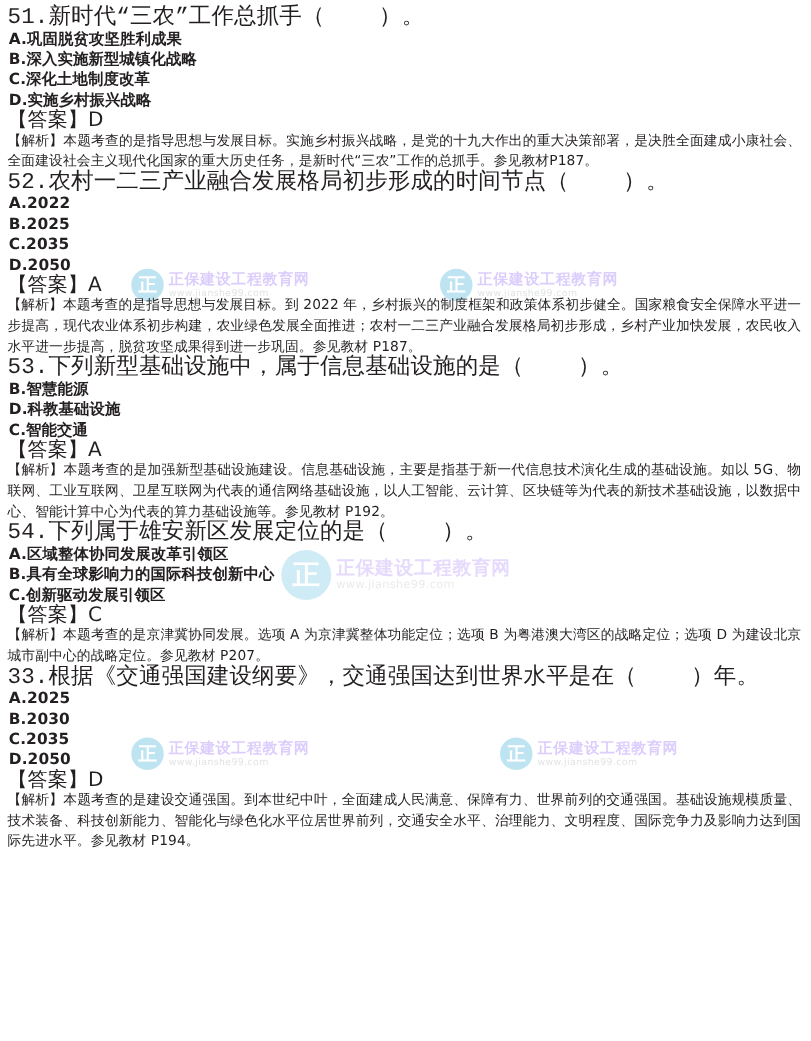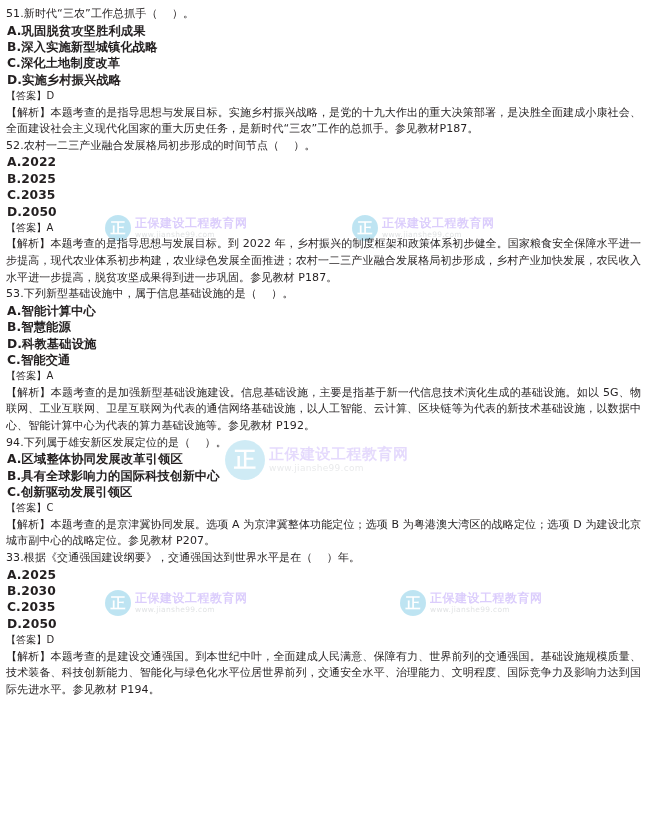--- a/index.html
+++ b/index.html
@@ -26,31 +26,32 @@
   .q {
     margin: 0 0 0 0;
   }
   .line {
     font-size: 12.3px;
     line-height: 16.4px;
     white-space: pre-wrap;
     letter-spacing: 0.1px;
   }
   .stem {
-    font-size: 11px;
+    font-size: 18px;
     line-height: 16.6px;
+    font-family: Liberation Mono, monospace;
   }
   .opt {
     font-size: 12.3px;
     line-height: 16.4px;
     padding-left: 1px;
     font-weight: bold;
   }
   .ans {
-    font-size: 10px;
+    font-size: 16px;
     line-height: 16.4px;
   }
   .exp {
     font-size: 11px;
     line-height: 16.6px;
     text-align: justify;
     text-justify: inter-ideograph;
     white-space: pre-wrap;
   }
   
@@ -166,30 +167,29 @@
     <div class="line opt">A.2022</div>
     <div class="line opt">B.2025</div>
     <div class="line opt">C.2035</div>
     <div class="line opt">D.2050</div>
     <div class="line ans">【答案】A</div>
     <div class="line exp">【解析】本题考查的是指导思想与发展目标。到 2022 年，乡村振兴的制度框架和政策体系初步健全。国家粮食安全保障水平进一步提高，现代农业体系初步构建，农业绿色发展全面推进；农村一二三产业融合发展格局初步形成，乡村产业加快发展，农民收入水平进一步提高，脱贫攻坚成果得到进一步巩固。参见教材 P187。</div>
   </div>
 
   <div class="q">
     <div class="line stem">53.下列新型基础设施中，属于信息基础设施的是（    ）。</div>
-    <div class="line opt">A.智能计算中心</div>
     <div class="line opt">B.智慧能源</div>
     <div class="line opt">D.科教基础设施</div>
     <div class="line opt">C.智能交通</div>
     <div class="line ans">【答案】A</div>
     <div class="line exp">【解析】本题考查的是加强新型基础设施建设。信息基础设施，主要是指基于新一代信息技术演化生成的基础设施。如以 5G、物联网、工业互联网、卫星互联网为代表的通信网络基础设施，以人工智能、云计算、区块链等为代表的新技术基础设施，以数据中心、智能计算中心为代表的算力基础设施等。参见教材 P192。</div>
   </div>
 
   <div class="q">
-    <div class="line stem">94.下列属于雄安新区发展定位的是（    ）。</div>
+    <div class="line stem">54.下列属于雄安新区发展定位的是（    ）。</div>
     <div class="line opt">A.区域整体协同发展改革引领区</div>
     <div class="line opt">B.具有全球影响力的国际科技创新中心</div>
     <div class="line opt">C.创新驱动发展引领区</div>
     <div class="line ans">【答案】C</div>
     <div class="line exp">【解析】本题考查的是京津冀协同发展。选项 A 为京津冀整体功能定位；选项 B 为粤港澳大湾区的战略定位；选项 D 为建设北京城市副中心的战略定位。参见教材 P207。</div>
   </div>
 
   <div class="q">
     <div class="line stem">33.根据《交通强国建设纲要》，交通强国达到世界水平是在（    ）年。</div>
     <div class="line opt">A.2025</div>

